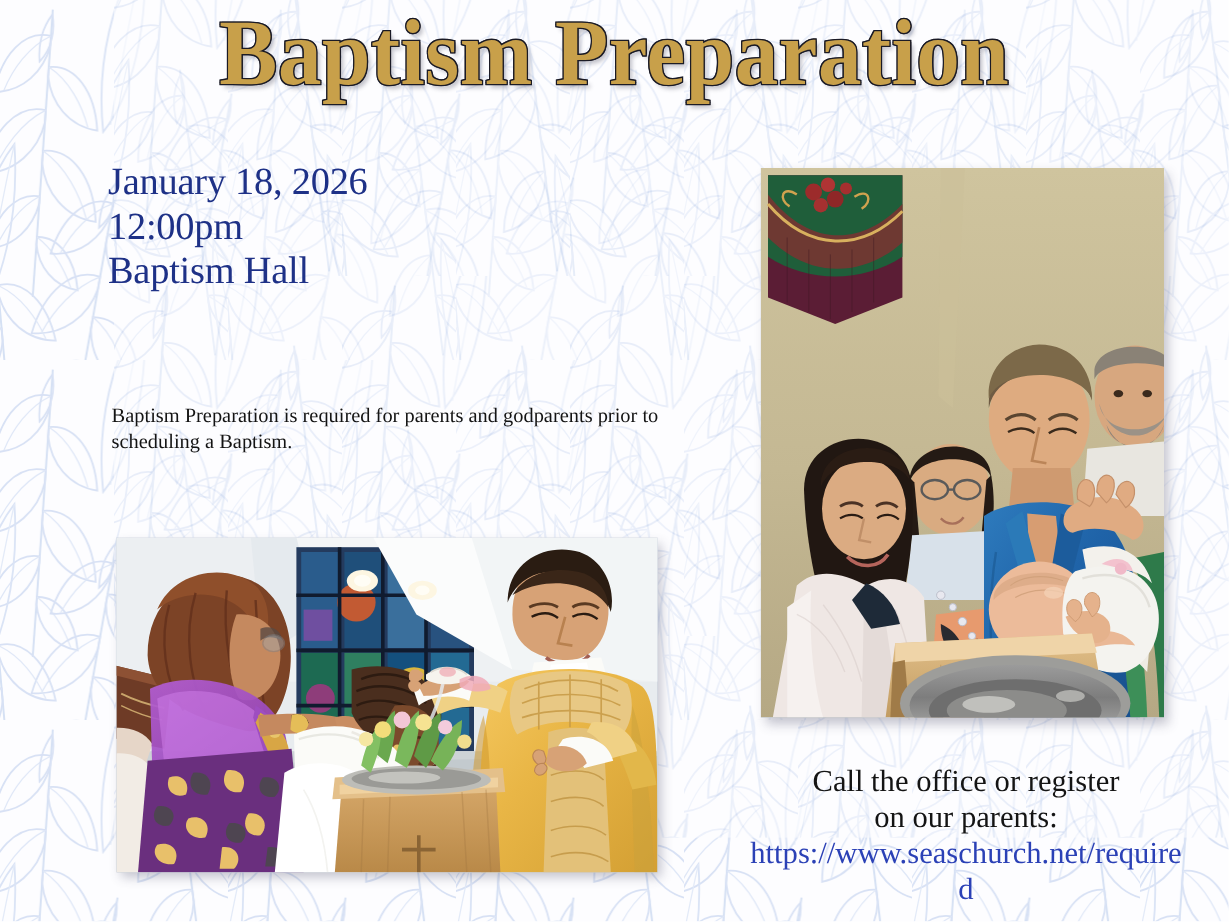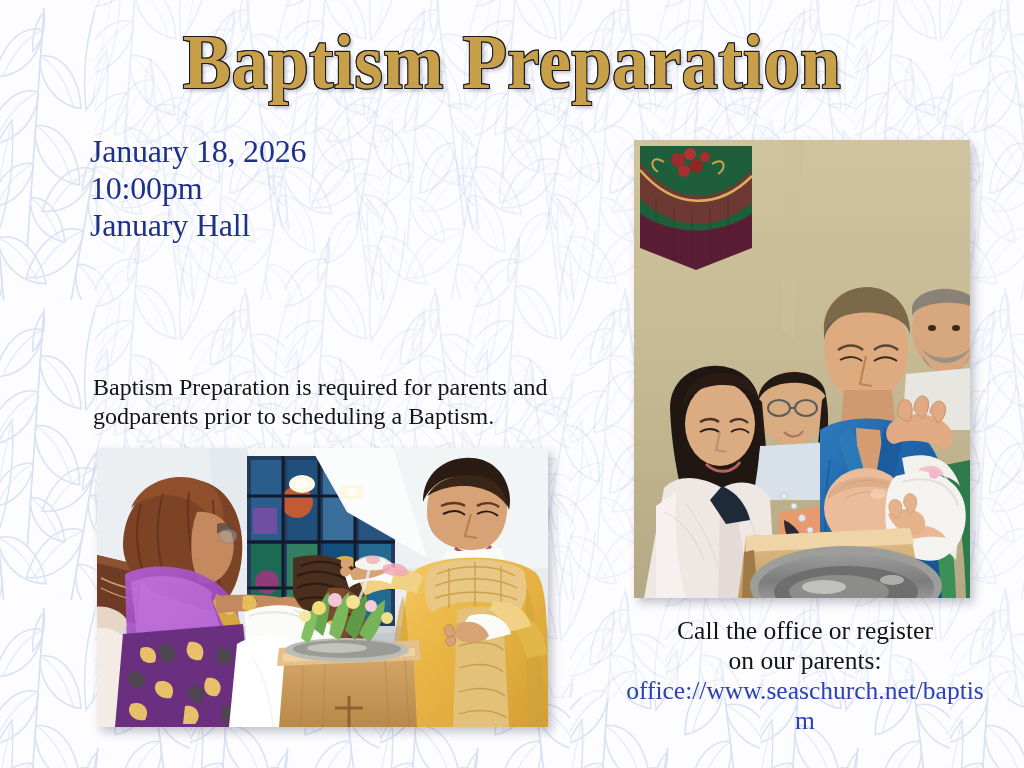--- a/index.html
+++ b/index.html
@@ -28,21 +28,21 @@
     inset: 0;
     z-index: 0;
     pointer-events: none;
   }
   #leaf-bg svg { display: block; width: 100%; height: 100%; }
 
   
   .title {
     position: absolute;
     left: 0;
-    top: 22px;
+    top: 4px;
     width: 1024px;
     text-align: center;
     z-index: 5;
   }
   .title-text {
     display: inline-block;
     font-family: "Liberation Serif", "DejaVu Serif", serif;
     font-size: 78px;
     line-height: 1.02;
     font-weight: 700;
@@ -77,24 +77,23 @@
   }
 
   
   .description {
     position: absolute;
     left: 93px;
     top: 337px;
     width: 470px;
     z-index: 5;
     font-family: "Liberation Serif", "DejaVu Serif", serif;
-    font-size: 24px;
+    font-size: 17px;
     line-height: 1.22;
     color: #141414;
-    margin-top: 36px;
   }
 
   
   .photo {
     position: absolute;
     z-index: 4;
     overflow: hidden;
     box-shadow: 4px 5px 9px rgba(60,60,90,0.30);
     background: #cbd2dd;
   }
@@ -110,21 +109,21 @@
     left: 97px;
     top: 448px;
     width: 451px;
     height: 279px;
   }
 
   
   .contact {
     position: absolute;
     left: 620px;
-    top: 616px;
+    top: 636px;
     width: 370px;
     text-align: center;
     z-index: 5;
   }
   .contact-line {
     font-family: "Liberation Serif", "DejaVu Serif", serif;
     font-size: 25.5px;
     line-height: 1.18;
     color: #141414;
   }
@@ -182,22 +181,22 @@
       <rect x="0" y="0" width="1024" height="768" fill="url(#leafpat)" opacity="0.55" transform="translate(95,-70)"></rect>
     </svg>
   </div>
 
   <div class="title">
     <span class="title-text">Baptism Preparation</span>
   </div>
 
   <div class="details">
     <div class="details-line">January 18, 2026</div>
-    <div class="details-line">10:00pm</div>
-    <div class="details-line">January Hall</div>
+    <div class="details-line">12:00pm</div>
+    <div class="details-line">Baptism Hall</div>
   </div>
 
   <div class="description">Baptism Preparation is required for parents and godparents prior to scheduling a Baptism.</div>
 
   <div class="photo" id="photo-right">
     <svg viewBox="0 0 336 458" preserveAspectRatio="xMidYMid slice" xmlns="http://www.w3.org/2000/svg">
       <defs>
         <linearGradient id="rwall" x1="0" y1="0" x2="0" y2="1">
           <stop offset="0%" stop-color="#cfc49e"></stop>
           <stop offset="55%" stop-color="#c4b893"></stop>
@@ -601,16 +600,16 @@
         <circle cx="290" cy="170" r="6" fill="#f0dd8e"></circle>
       </g>
 
       <path d="M286 118 C298 112 310 116 312 126 C304 130 292 128 286 124 Z" fill="#f0aab8" opacity="0.85"></path>
     </svg>
   </div>
 
   <div class="contact">
     <div class="contact-line">Call the office or register</div>
     <div class="contact-line">on our parents:</div>
-    <div class="contact-url">office://www.seaschurch.net/baptism</div>
+    <div class="contact-url">https://www.seaschurch.net/required</div>
   </div>
 
 </div>
 
 </body></html>

